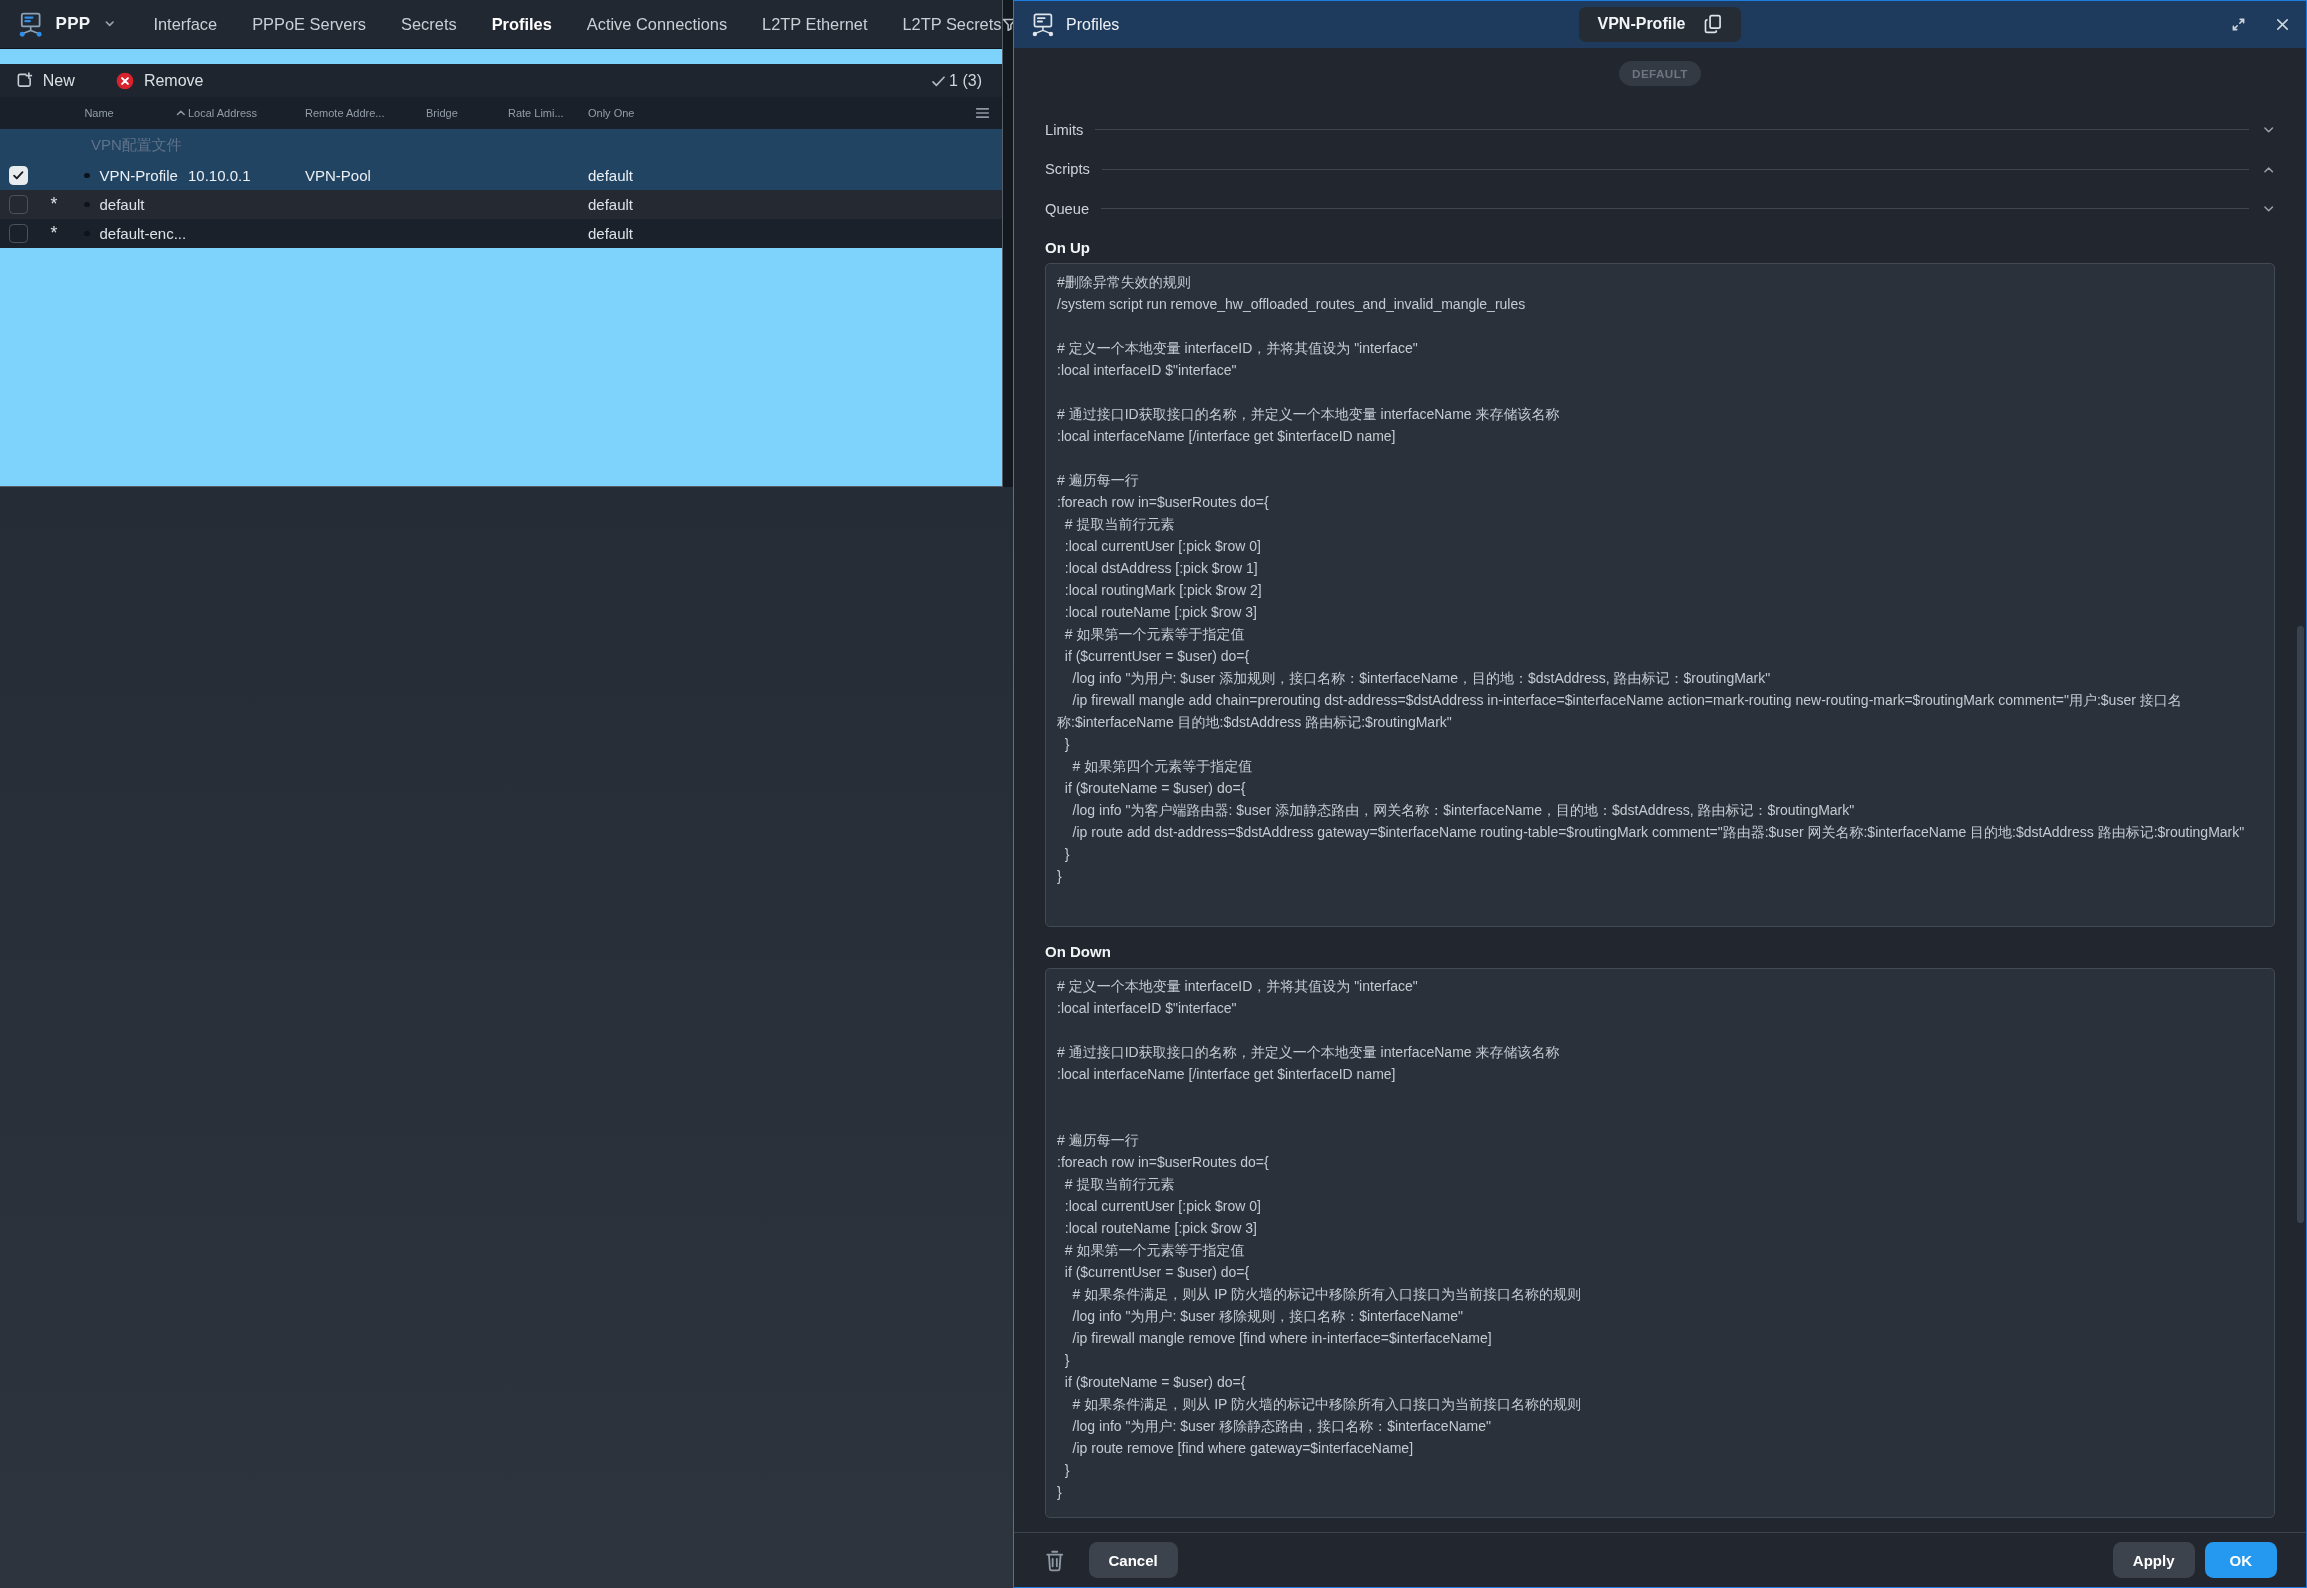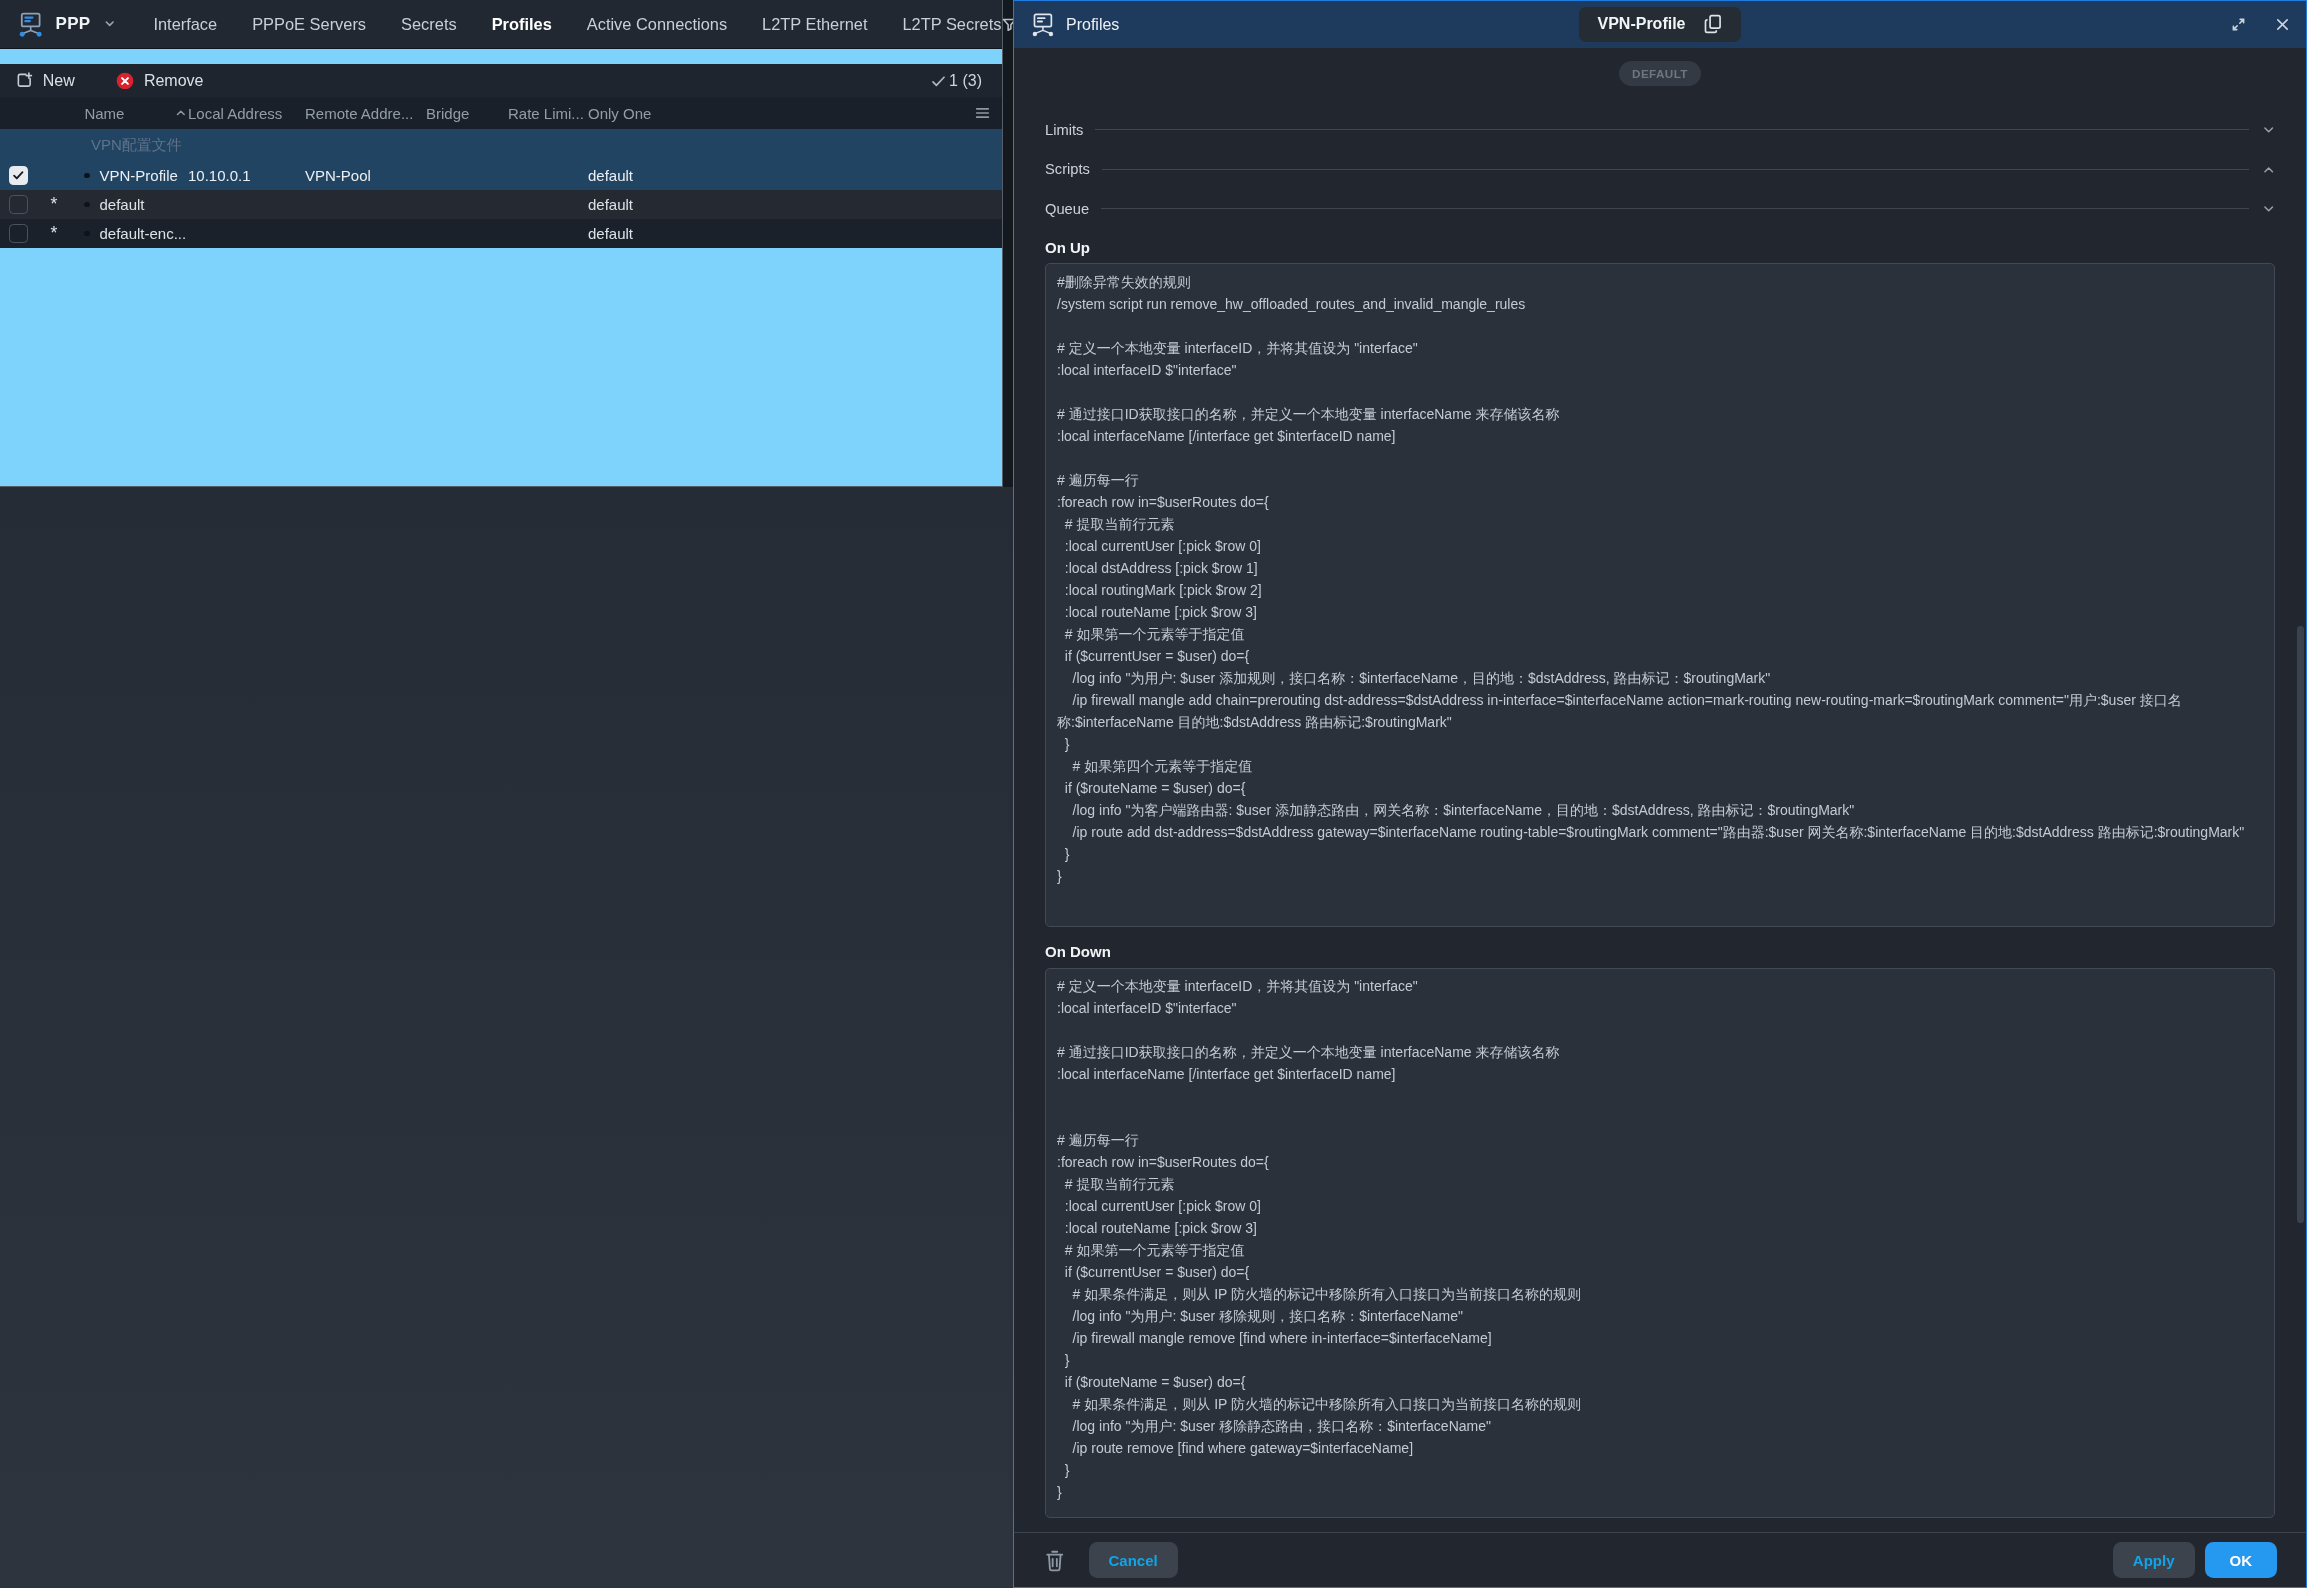--- a/index.html
+++ b/index.html
@@ -17,21 +17,21 @@
   .tabs { display:flex; gap:35px; margin-left:37px;align-items:center; }
   .tab { font-size:16.4px; color:#c9cfd6; cursor:pointer; white-space:nowrap; }
   .tab.active { color:#ffffff; font-weight:700; }
   .menu-icons { margin-left:auto; display:flex; gap:25px; align-items:center; color:#b9c0c8; }
 
   .toolbar { height:33px; background:#1f252e; display:flex; align-items:center; padding:0 15px;margin-top:15px; }
   .tb-btn { display:flex; align-items:center; gap:9.2px; font-size:16px; color:#dbe0e5; cursor:pointer; }
   .tb-btn.remove { margin-left:40px; }
   .sel-count { margin-left:auto; display:flex; align-items:flex-end; gap:2px; font-size:16px; color:#ced4da; margin-right:5px; }
 
-  .thead { height:32px; display:flex; align-items:center; color:#939da8; font-size:15px; position:relative; background:#1a202a; }
+  .thead { height:32px; display:flex; align-items:center; color:#939da8; font-size:11px; position:relative; background:#1a202a; }
   .c-check { width:37px; display:flex; justify-content:center; flex:none; }
   .c-star  { width:34px; text-align:center; font-size:17.6px; flex:none; }
   .c-name  { width:117px; display:flex; align-items:center; padding-left:13.4px; flex:none; white-space:nowrap; overflow:hidden; }
   .c-local { width:117px; flex:none; white-space:nowrap; }
   .c-remote{ width:121px; flex:none; white-space:nowrap; }
   .c-bridge{ width:82px;  flex:none; white-space:nowrap; }
   .c-rate  { width:80px;  flex:none; white-space:nowrap; }
   .c-only  { flex:1; white-space:nowrap; }
   .sort-caret { margin-left:auto; margin-right:1.7px; color:#8d97a3; }
   .cols-icon { position:absolute; right:11.7px; top:50%; transform:translateY(-50%); color:#8d97a3; cursor:pointer; }
@@ -58,21 +58,21 @@
   .badge { display:inline-block; background:#333a43; color:#6d7682; font-size:11.7px; font-weight:700; letter-spacing:0.4px; padding:5.9px 12.6px; border-radius:12.6px; }
   .sec { display:flex; align-items:center; height:28.5px; cursor:pointer; color:#99a1ab; }
   .sec-label { font-size:14.7px; color:#cdd2d9; white-space:nowrap; }
   .sec-line { flex:1; height:0.8px; background:#3f4752; margin:0 12.6px 0 11.7px; }
   .sec.limits { margin-top:28.5px; } .sec.queue { margin-top:11px; } .sec.scripts { margin-top:11px; }
   .script-label { font-size:15px; font-weight:700; color:#f1f4f6; margin-top:13.4px; height:22px; display:flex; align-items:center; }
   textarea.script { display:block; width:100%; margin-top:5px; background:#2b313b; border:0.8px solid #424a55; border-radius:5px; color:#c5cad2; font-family:Liberation Sans, sans-serif; font-size:14px; line-height:22px; padding:6.7px 11px; resize:none; overflow:hidden; white-space:pre-wrap; }
   #onup { height:664px; } #ondown { height:550px; }
 
   .pfoot { position:absolute; left:0; right:0; bottom:0; height:55px; border-top:0.8px solid #3c434e; display:flex; align-items:center; padding:0 29px; background:#22272f; }
-  .btn { background:#3d434d; color:#0ea5e9; font-size:15px; font-weight:600; border:none; border-radius:8.4px; padding:9.2px 20px; font-family:inherit; cursor:pointer; }
+  .btn { background:#3d434d; color:#ffffff; font-size:15px; font-weight:600; border:none; border-radius:8.4px; padding:9.2px 20px; font-family:inherit; cursor:pointer; }
   .btn.cancel { margin-left:22px; }
   .btn.apply { margin-left:auto; }
   .btn.ok { background:#2598f0; color:#fff; padding:9.2px 25px; margin-left:10px; }
   .trash { color:#8f98a3; cursor:pointer; }
   .scroll-thumb { position:absolute; right:2.5px; top:625px; width:6.7px; height:597px; background:#3a424d; border-radius:3.4px; }
 </style>
 </head>
 <body>
 
 <div class="lower-bg"></div>

